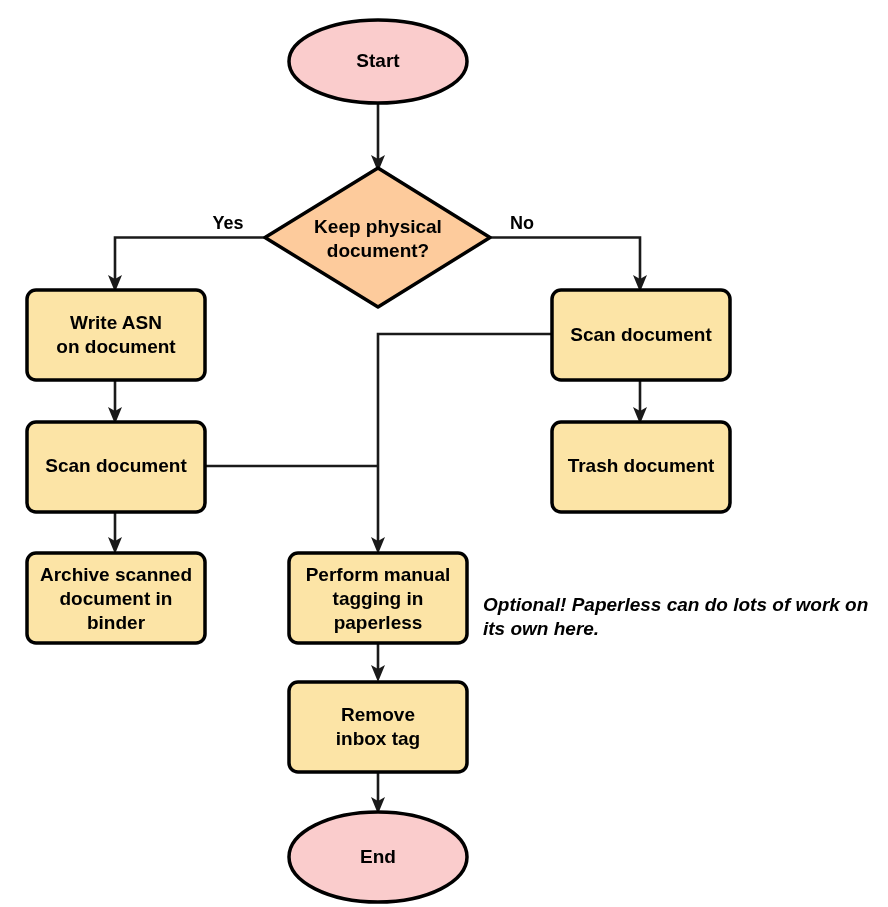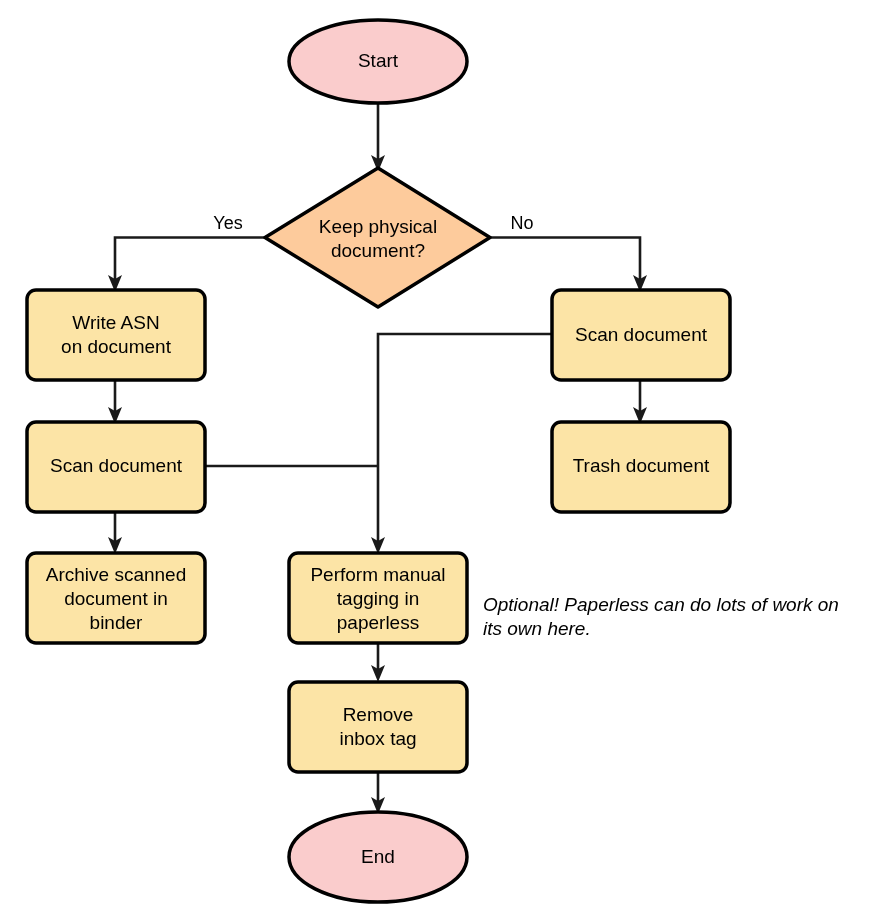--- a/index.html
+++ b/index.html
@@ -10,20 +10,21 @@
   body {
     width: 888px;
     height: 907px;
     font-family: "Liberation Sans", sans-serif;
     overflow: hidden;
   }
   #flowchart-root {
     position: relative;
     width: 860px;
     height: 907px;
+    font-weight: bold;
   }
   svg#flow-svg {
     display: block;
     width: 888px;
     height: 907px;
   }
   .node-shape {
     stroke: #000000;
     stroke-width: 3.5;
     stroke-linejoin: round;

